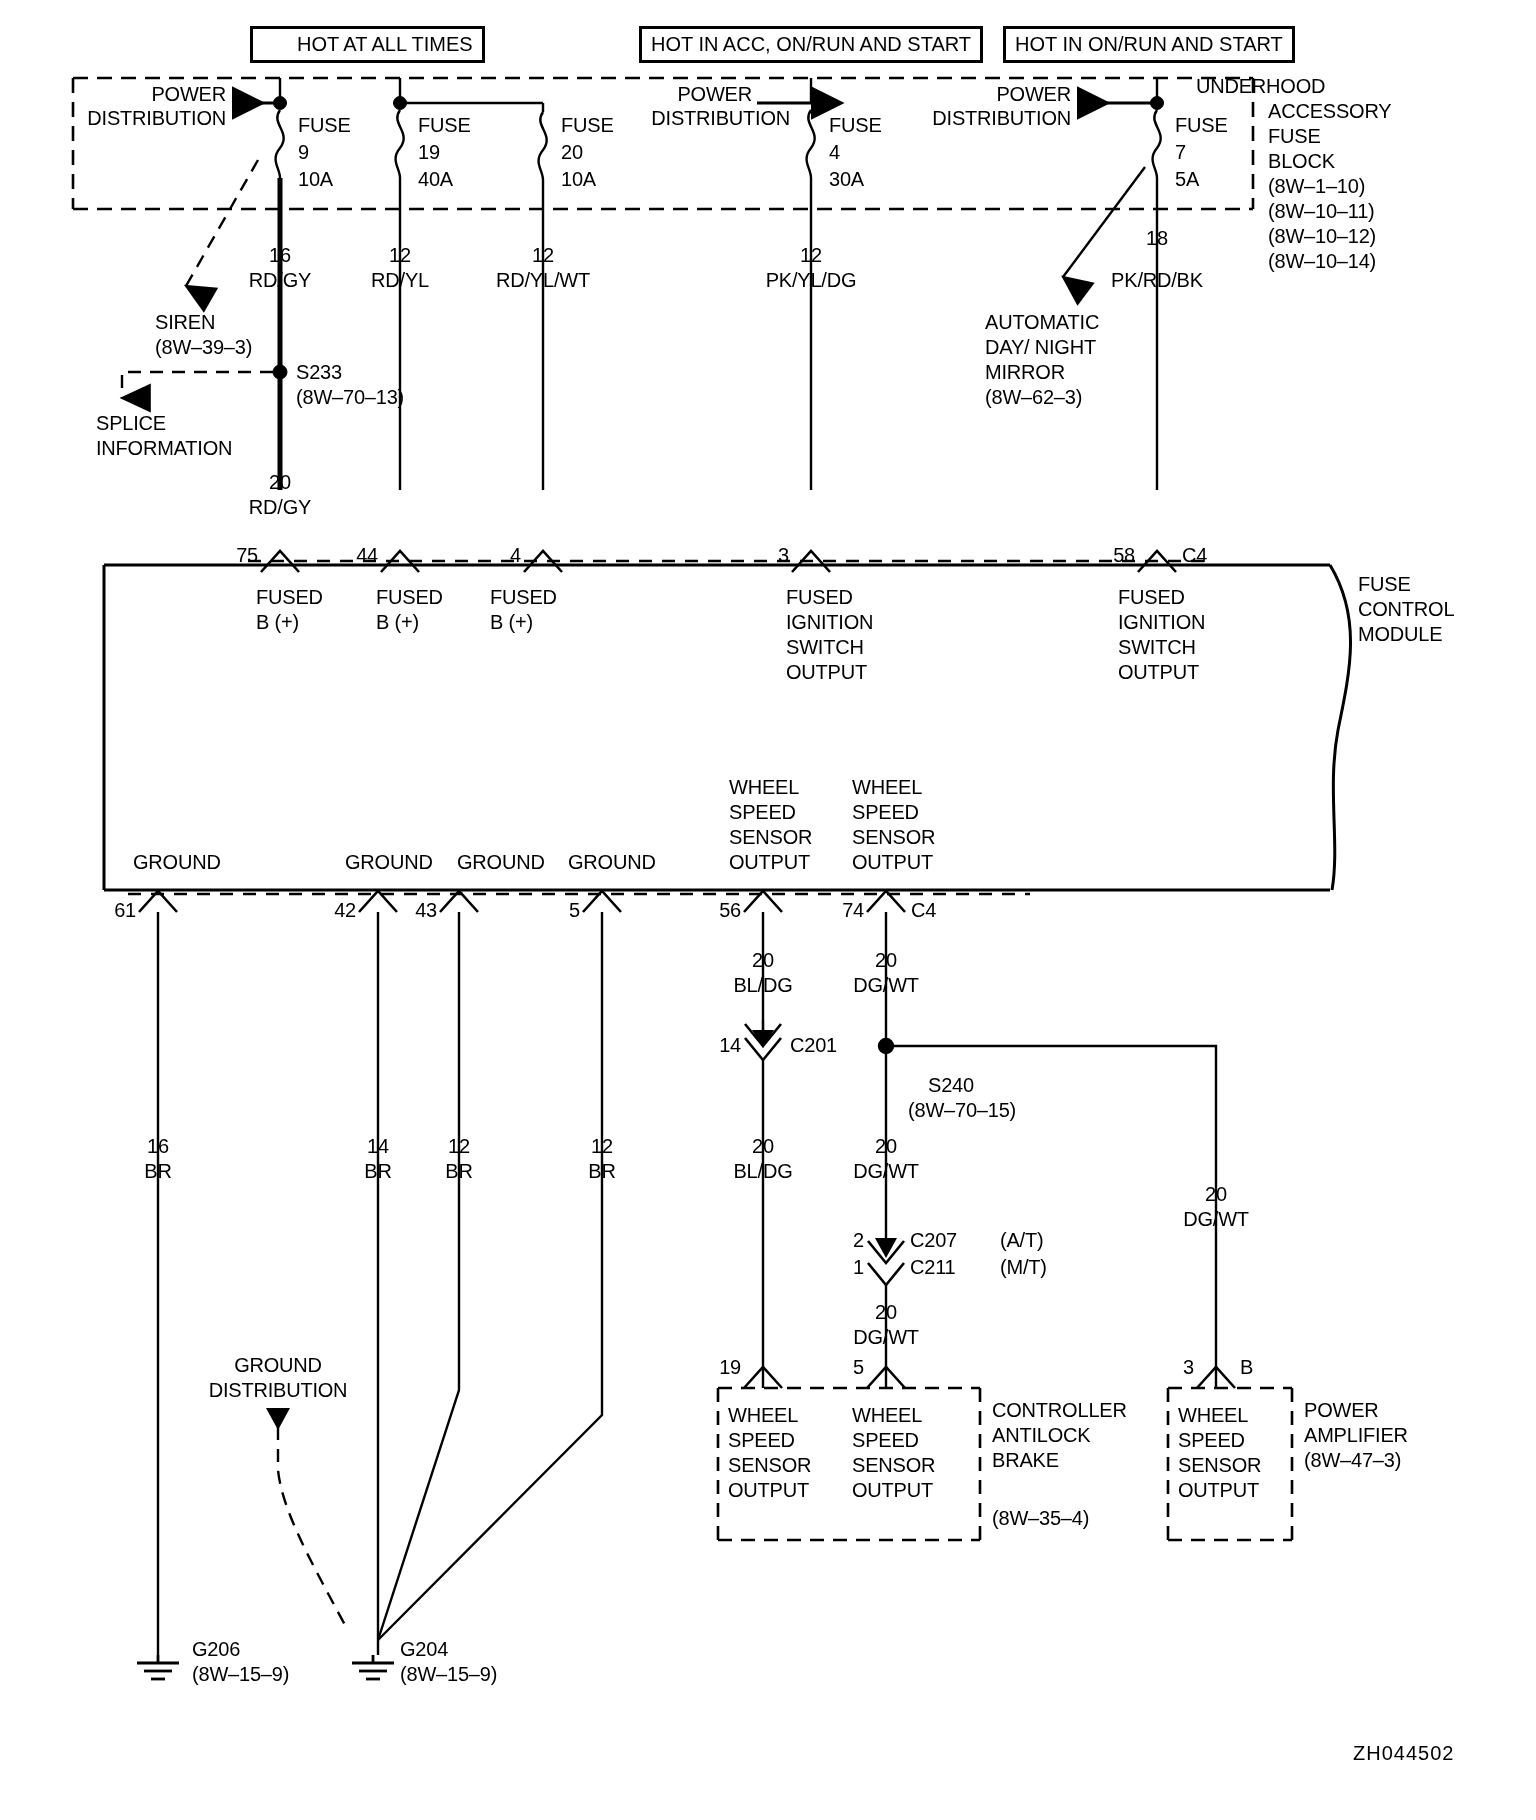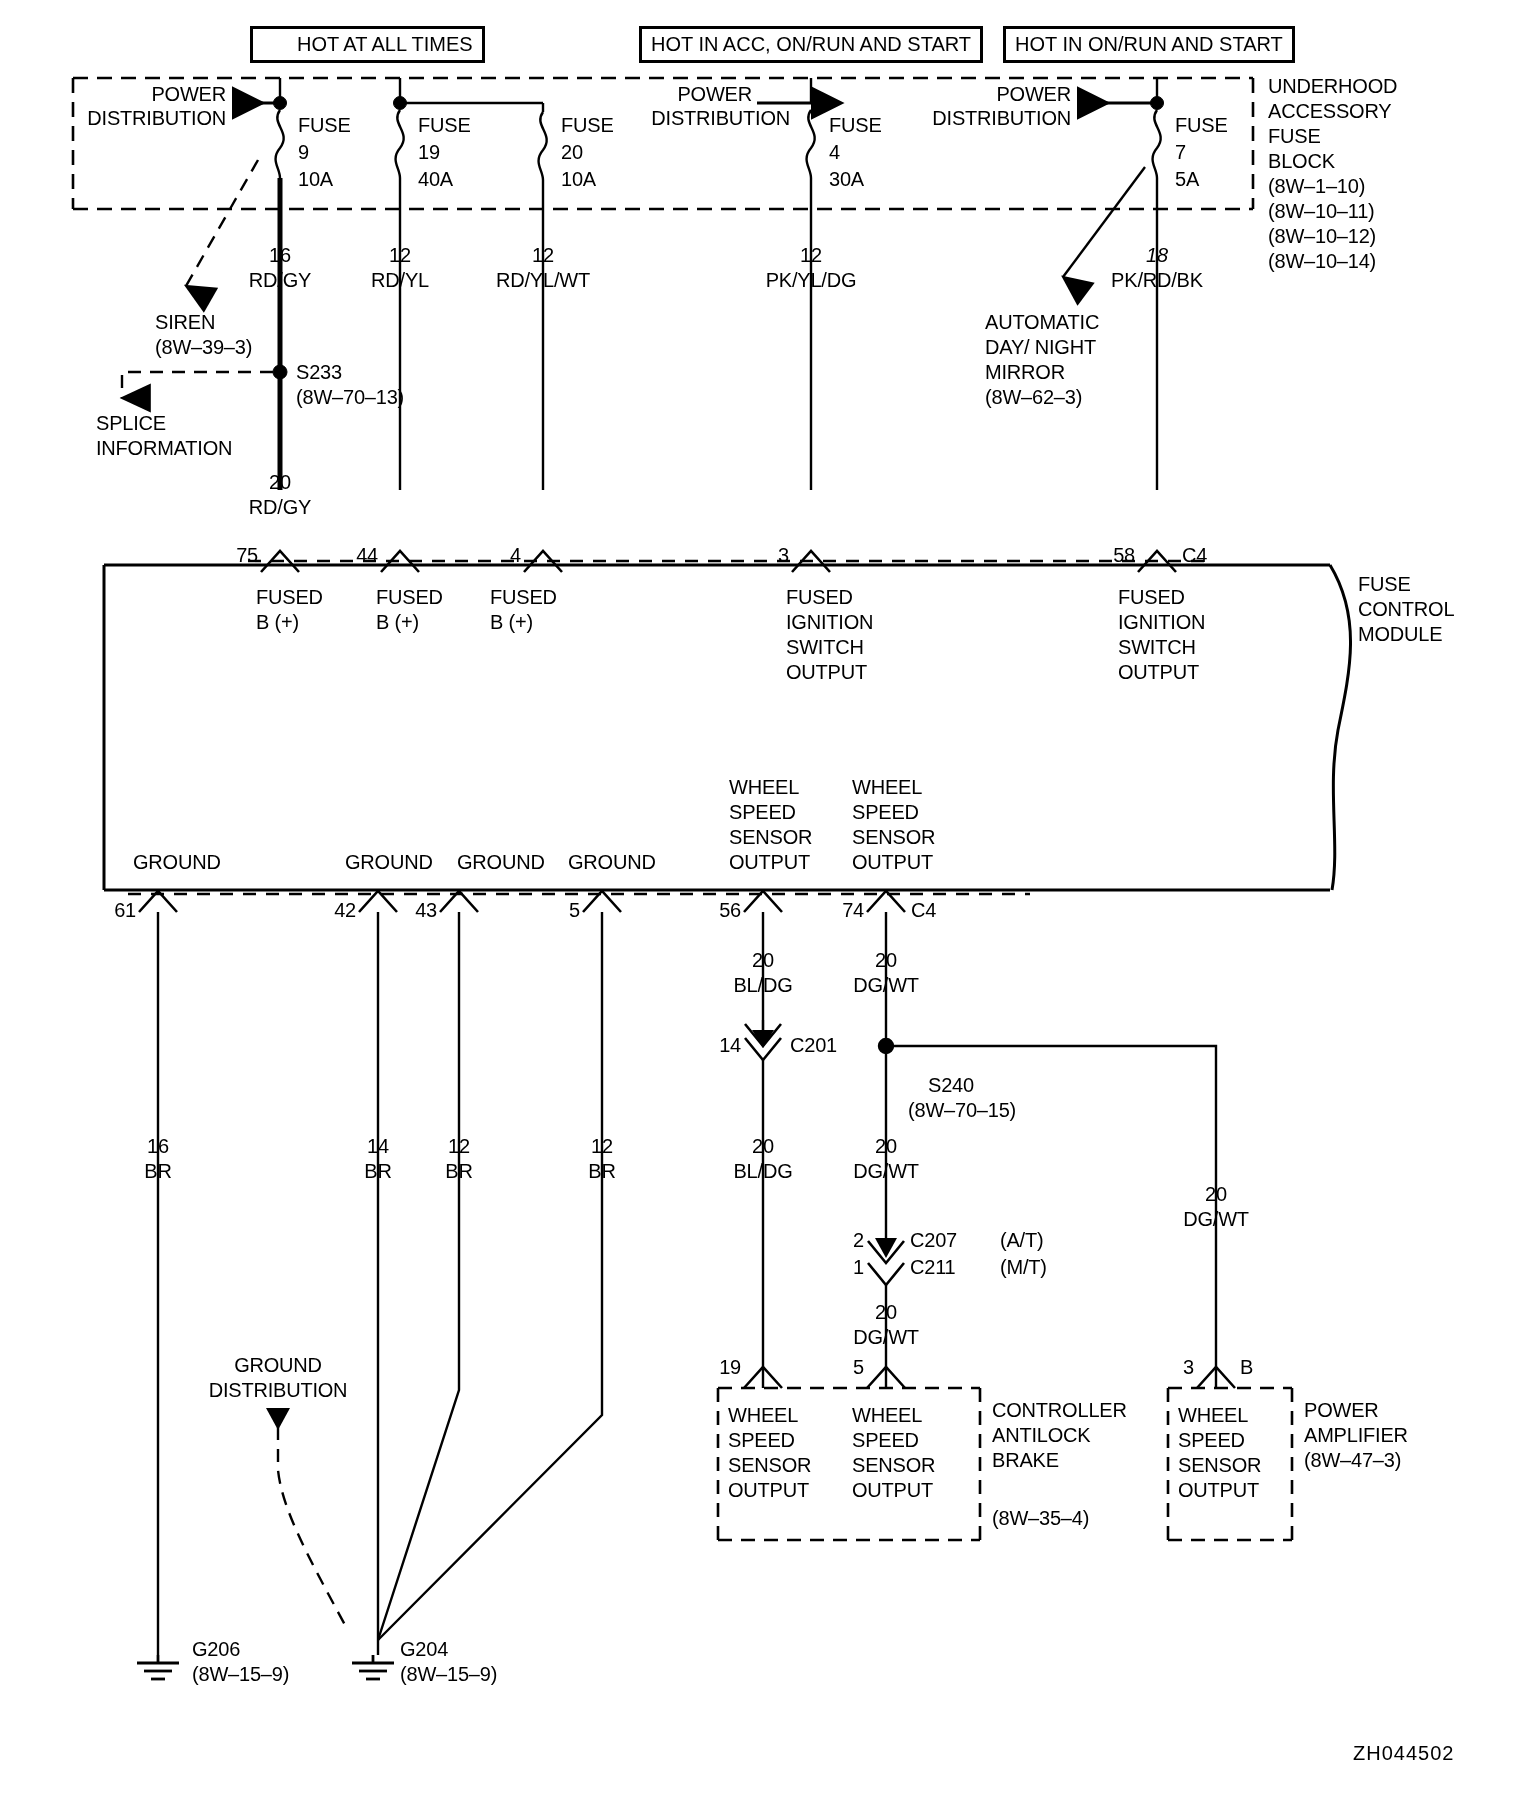--- a/index.html
+++ b/index.html
@@ -264,42 +264,42 @@
   <div class="lbl" style="left:561px; top:167px;"><span>10A</span></div>
 
   <div class="lbl" style="left:829px; top:113px;"><span>FUSE</span></div>
   <div class="lbl" style="left:829px; top:140px;"><span>4</span></div>
   <div class="lbl" style="left:829px; top:167px;"><span>30A</span></div>
 
   <div class="lbl" style="left:1175px; top:113px;"><span>FUSE</span></div>
   <div class="lbl" style="left:1175px; top:140px;"><span>7</span></div>
   <div class="lbl" style="left:1175px; top:167px;"><span>5A</span></div>
 
-  <div class="lbl" style="left:1268px; top:74px;"><span>UNDERHOOD</span></div>
+  <div class="lbl" style="left:1196px; top:74px;"><span>UNDERHOOD</span></div>
   <div class="lbl" style="left:1268px; top:99px;"><span>ACCESSORY</span></div>
   <div class="lbl" style="left:1268px; top:124px;"><span>FUSE</span></div>
   <div class="lbl" style="left:1268px; top:149px;"><span>BLOCK</span></div>
   <div class="lbl" style="left:1268px; top:174px;"><span>(8W–1–10)</span></div>
   <div class="lbl" style="left:1268px; top:199px;"><span>(8W–10–11)</span></div>
   <div class="lbl" style="left:1268px; top:224px;"><span>(8W–10–12)</span></div>
   <div class="lbl" style="left:1268px; top:249px;"><span>(8W–10–14)</span></div>
 
   <div class="lbl ctr" style="left:280px; top:243px;"><span>16</span></div>
   <div class="lbl ctr" style="left:280px; top:268px;"><span>RD/GY</span></div>
 
   <div class="lbl ctr" style="left:400px; top:243px;"><span>12</span></div>
   <div class="lbl ctr" style="left:400px; top:268px;"><span>RD/YL</span></div>
 
   <div class="lbl ctr" style="left:543px; top:243px;"><span>12</span></div>
   <div class="lbl ctr" style="left:543px; top:268px;"><span>RD/YL/WT</span></div>
 
   <div class="lbl ctr" style="left:811px; top:243px;"><span>12</span></div>
   <div class="lbl ctr" style="left:811px; top:268px;"><span>PK/YL/DG</span></div>
 
-  <div class="lbl ctr" style="left:1157px; top:243px;font-style:italic;"><span>18</span></div>
+  <div class="lbl ctr" style="left:1157px; top:226px;"><span>18</span></div>
   <div class="lbl ctr" style="left:1157px; top:268px;"><span>PK/RD/BK</span></div>
 
   <div class="lbl ctr" style="left:280px; top:470px;"><span>20</span></div>
   <div class="lbl ctr" style="left:280px; top:495px;"><span>RD/GY</span></div>
 
   <div class="lbl" style="left:155px; top:310px;"><span>SIREN</span></div>
   <div class="lbl" style="left:155px; top:335px;"><span>(8W–39–3)</span></div>
 
   <div class="lbl" style="left:96px; top:411px;"><span>SPLICE</span></div>
   <div class="lbl" style="left:96px; top:436px;"><span>INFORMATION</span></div>

